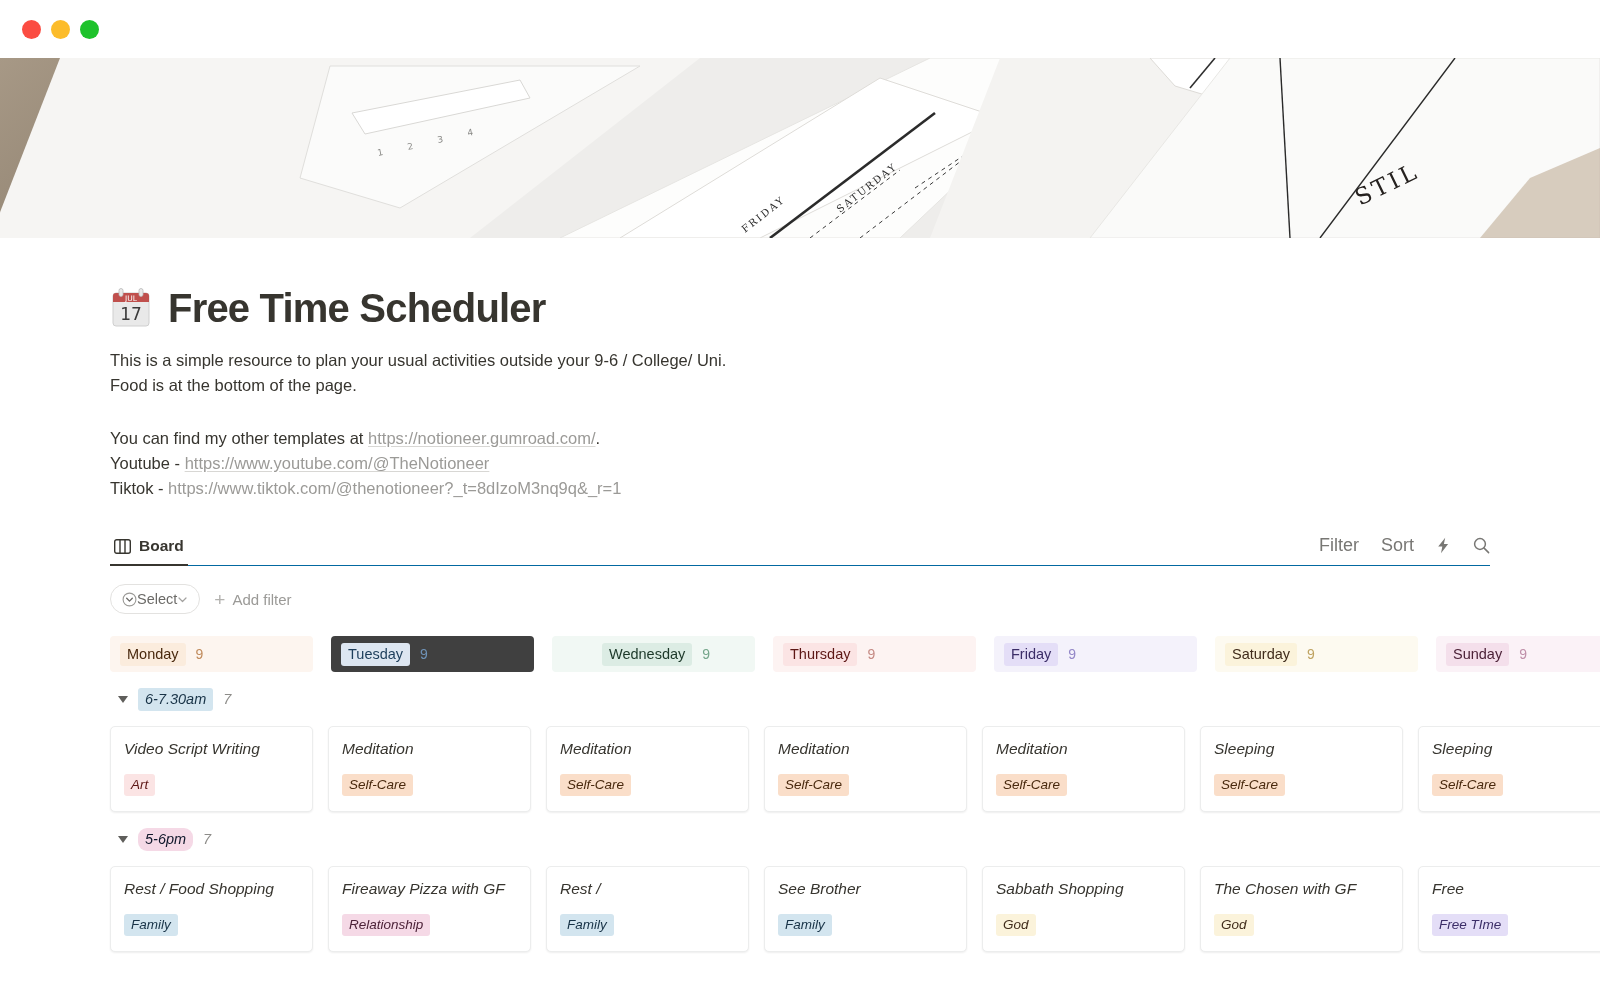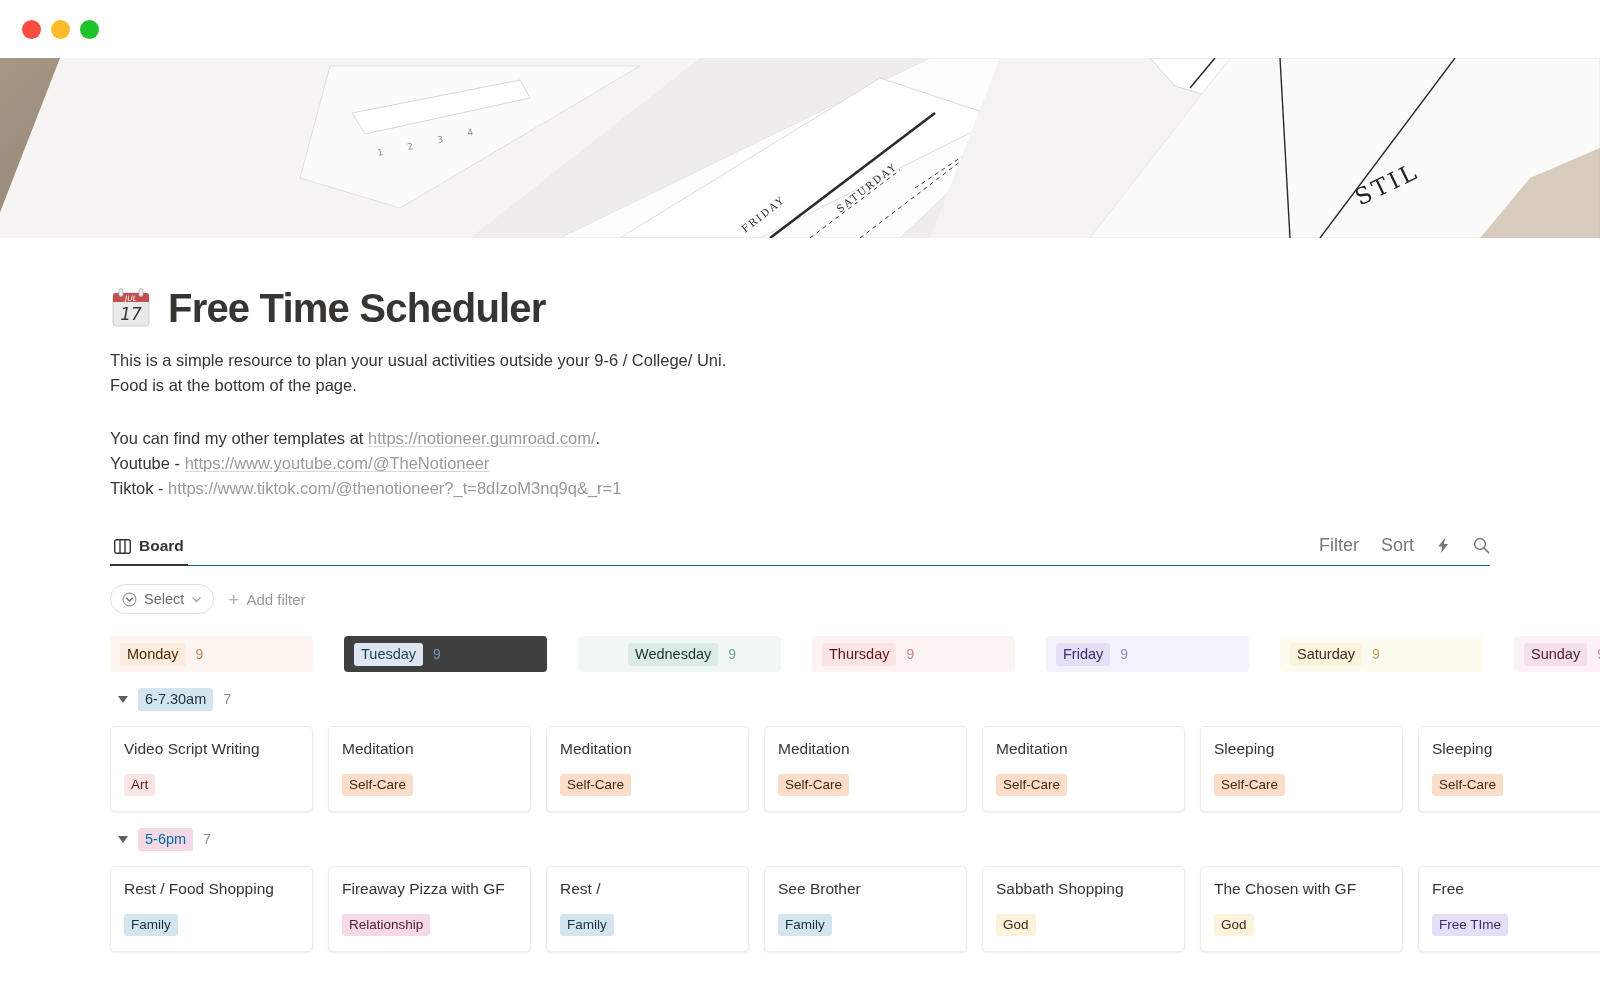--- a/index.html
+++ b/index.html
@@ -42,21 +42,20 @@
 
   .title-row {
     display: flex; align-items: center;
     gap: 16px;
     margin-top: 48px;
   }
   .page-icon {
     width: 42px; height: 42px;
     position: relative; flex: none;
     line-height: 0;
-    font-style: italic;
   }
   .cal-icon { width: 42px; height: 42px; display: block; }
   h1.page-title {
     font-size: 40px;
     font-weight: bold;
     letter-spacing: -0.8px;
     color: #37352f;
     line-height: 1.1;
   }
 
@@ -101,40 +100,40 @@
   }
   .view-actions .act { cursor: pointer; }
   .ico-btn { display: flex; align-items: center; justify-content: center; cursor: pointer; }
 
   
   .filter-row {
     margin-top: 18px;
     display: flex; align-items: center; gap: 14px;
   }
   .chip {
-    display: inline-flex; align-items: center; gap: 7px;
+    display: inline-flex; align-items: center; 
     height: 30px; padding: 0 11px;
     border: 1px solid #e3e2e0;
     border-radius: 16px;
     font-size: 14.5px; color: #6b6a67;
     background: #fff; cursor: pointer;
   }
   .add-filter {
     display: inline-flex; align-items: center; gap: 7px;
     font-size: 15px; color: #9b9a97; cursor: pointer;
   }
   .plus { font-size: 19px; line-height: 1; color: #b3b2af; font-weight: 300; }
 
   
   .board {
     margin-top: 22px;
     padding-left: 0;
   }
   .col-headers {
-    display: flex; gap: 31px;
+    display: flex; gap: 18px;
   }
   .col-head {
     width: 203px; flex: none;
     height: 36px;
     display: flex; align-items: center;
     padding-left: 10px;
     gap: 10px;
     border-radius: 4px;
   }
   .tagchip {
@@ -143,20 +142,21 @@
     border-radius: 3px;
     font-size: 14.5px;
     font-weight: 500;
     line-height: 1.25;
     white-space: nowrap;
   }
   .col-count { font-size: 14px; }
 
   .group {
     margin-top: 14px;
+    font-style: italic;
   }
   .group-head {
     display: flex; align-items: center; gap: 10px;
     height: 26px; padding-left: 8px;
   }
   .caret {
     width: 0; height: 0;
     border-left: 5.5px solid transparent;
     border-right: 5.5px solid transparent;
     border-top: 7px solid #5f5e5b;
@@ -362,21 +362,21 @@
               <div class="card"><div class="card-title">Meditation</div><span class="card-tag" style="background: rgb(250, 222, 201); color: rgb(73, 41, 14);">Self-Care</span></div>
               <div class="card"><div class="card-title">Meditation</div><span class="card-tag" style="background: rgb(250, 222, 201); color: rgb(73, 41, 14);">Self-Care</span></div>
               <div class="card"><div class="card-title">Meditation</div><span class="card-tag" style="background: rgb(250, 222, 201); color: rgb(73, 41, 14);">Self-Care</span></div>
               <div class="card"><div class="card-title">Sleeping</div><span class="card-tag" style="background: rgb(250, 222, 201); color: rgb(73, 41, 14);">Self-Care</span></div>
               <div class="card"><div class="card-title">Sleeping</div><span class="card-tag" style="background: rgb(250, 222, 201); color: rgb(73, 41, 14);">Self-Care</span></div>
             </div>
           </div>
           <div class="group">
             <div class="group-head">
               <div class="caret"></div>
-              <span class="tagchip" style="background: rgb(245, 217, 230); color: #0369a1;">5-6pm</span>
+              <span class="tagchip" style="background: rgb(245, 217, 230); color: #0f172a; border-radius: 9px;">5-6pm</span>
               <span class="group-count">7</span>
             </div>
             <div class="cards-row">
               <div class="card"><div class="card-title">Rest / Food Shopping</div><span class="card-tag" style="background: rgb(211, 229, 239); color: rgb(24, 51, 71);">Family</span></div>
               <div class="card"><div class="card-title">Fireaway Pizza with GF</div><span class="card-tag" style="background: rgb(245, 217, 230); color: rgb(76, 34, 56);">Relationship</span></div>
               <div class="card"><div class="card-title">Rest /</div><span class="card-tag" style="background: rgb(211, 229, 239); color: rgb(24, 51, 71);">Family</span></div>
               <div class="card"><div class="card-title">See Brother</div><span class="card-tag" style="background: rgb(211, 229, 239); color: rgb(24, 51, 71);">Family</span></div>
               <div class="card"><div class="card-title">Sabbath Shopping</div><span class="card-tag" style="background: rgb(251, 243, 219); color: rgb(64, 44, 27);">God</span></div>
               <div class="card"><div class="card-title">The Chosen with GF</div><span class="card-tag" style="background: rgb(251, 243, 219); color: rgb(64, 44, 27);">God</span></div>
               <div class="card"><div class="card-title">Free</div><span class="card-tag" style="background: rgb(228, 222, 247); color: rgb(60, 46, 104);">Free TIme</span></div>

